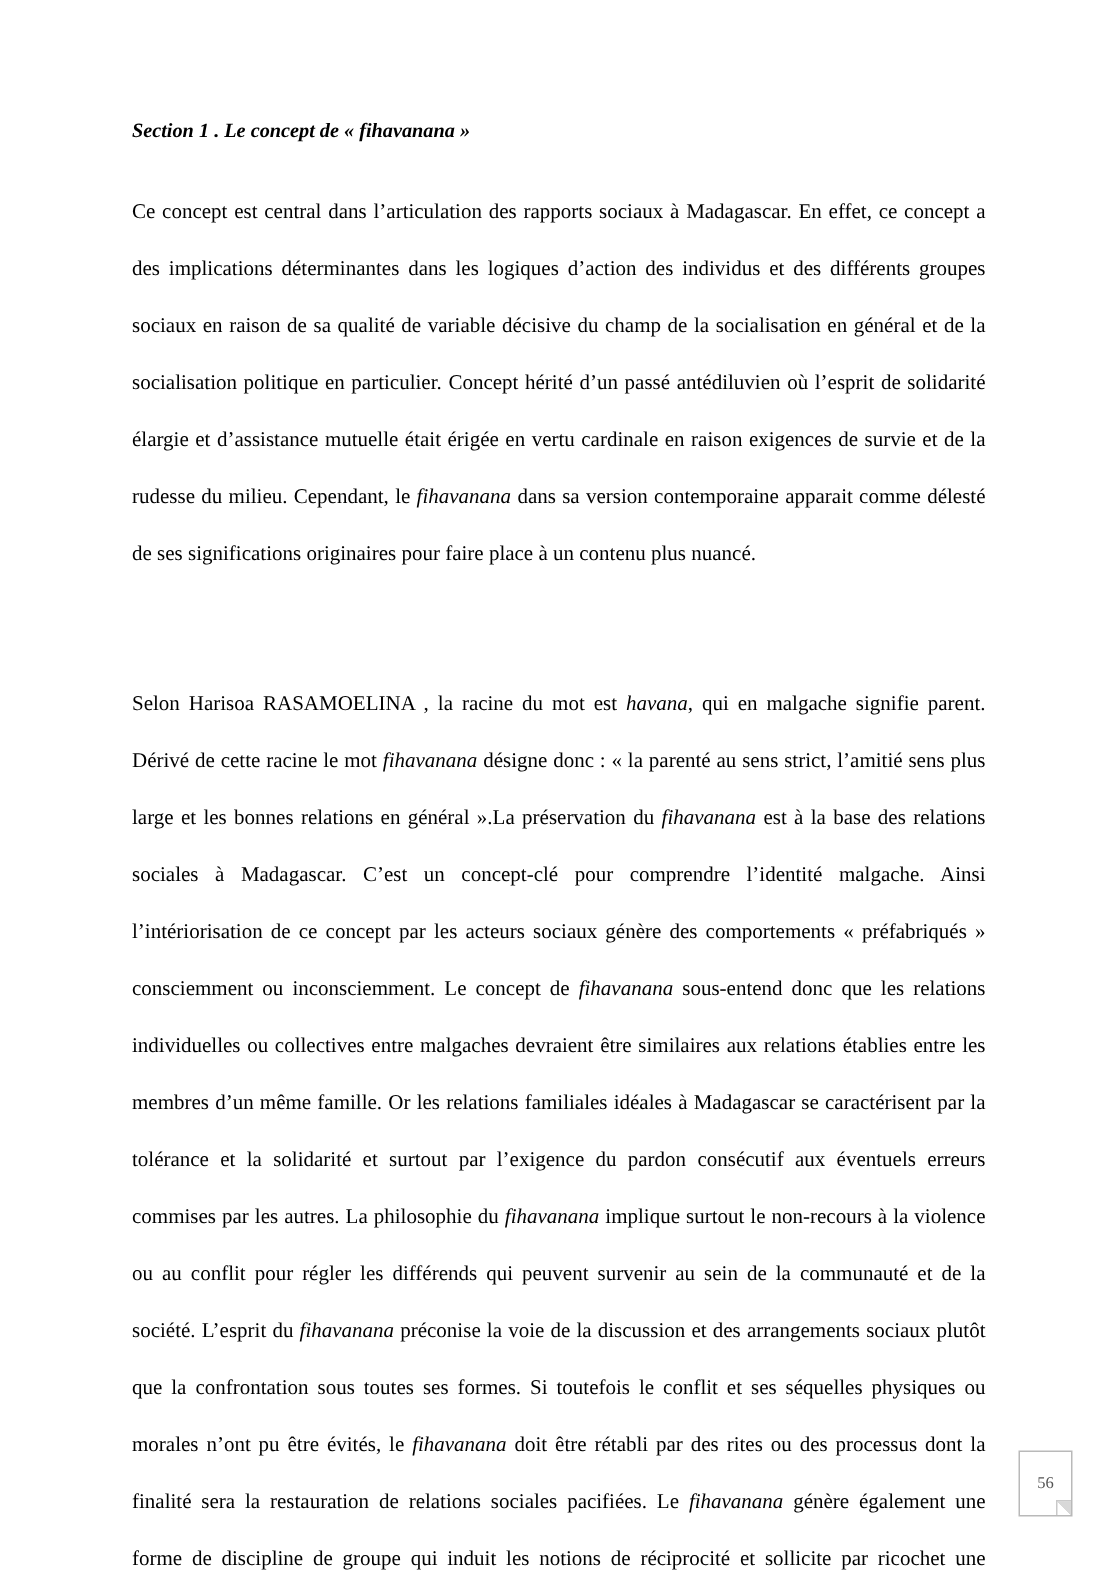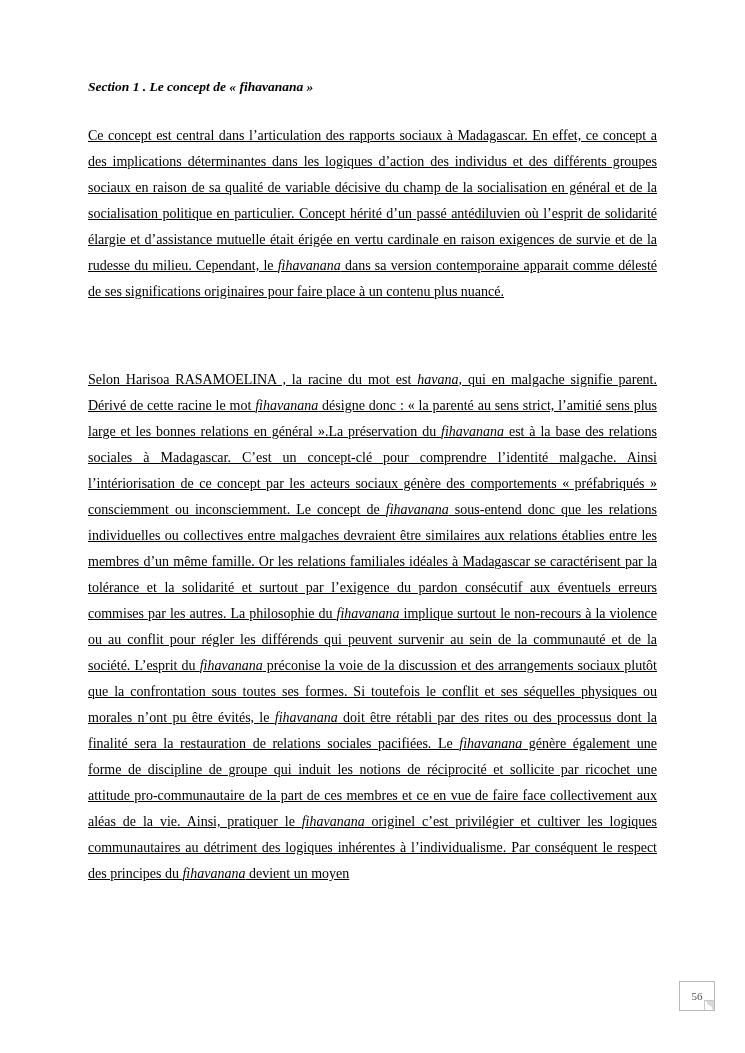--- a/index.html
+++ b/index.html
@@ -27,27 +27,26 @@
   }
   .heading-section {
     font-size: 13.5px;
     font-weight: bold;
     font-style: italic;
     margin: 0 0 26px 0;
     line-height: 1.4;
   }
   .para {
     font-size: 14px;
-    line-height: 26px;
+    line-height: 38px;
     text-align: justify;
     text-justify: inter-word;
     margin: 0 0 0 0;
     text-indent: 0;
     hyphens: none;
-    text-decoration: underline;
   }
   .spacer-lg {
     height: 62px;
   }
   .heading-sub {
     font-size: 14px;
     font-weight: bold;
     text-decoration: underline;
     margin: 0 0 18px 0;
     line-height: 1.4;
@@ -57,21 +56,21 @@
   }
   .para-2 {
     margin-top: 0;
   }
   
   .page-number-box {
     position: absolute;
     right: 30px;
     bottom: 42px;
     width: 36px;
-    height: 30px;
+    height: 44px;
     border: 1px solid #b9b9b9;
     background: #ffffff;
     font-family: "Liberation Serif", serif;
     font-size: 11px;
     color: #555555;
     display: flex;
     align-items: center;
     justify-content: center;
     box-sizing: border-box;
   }

